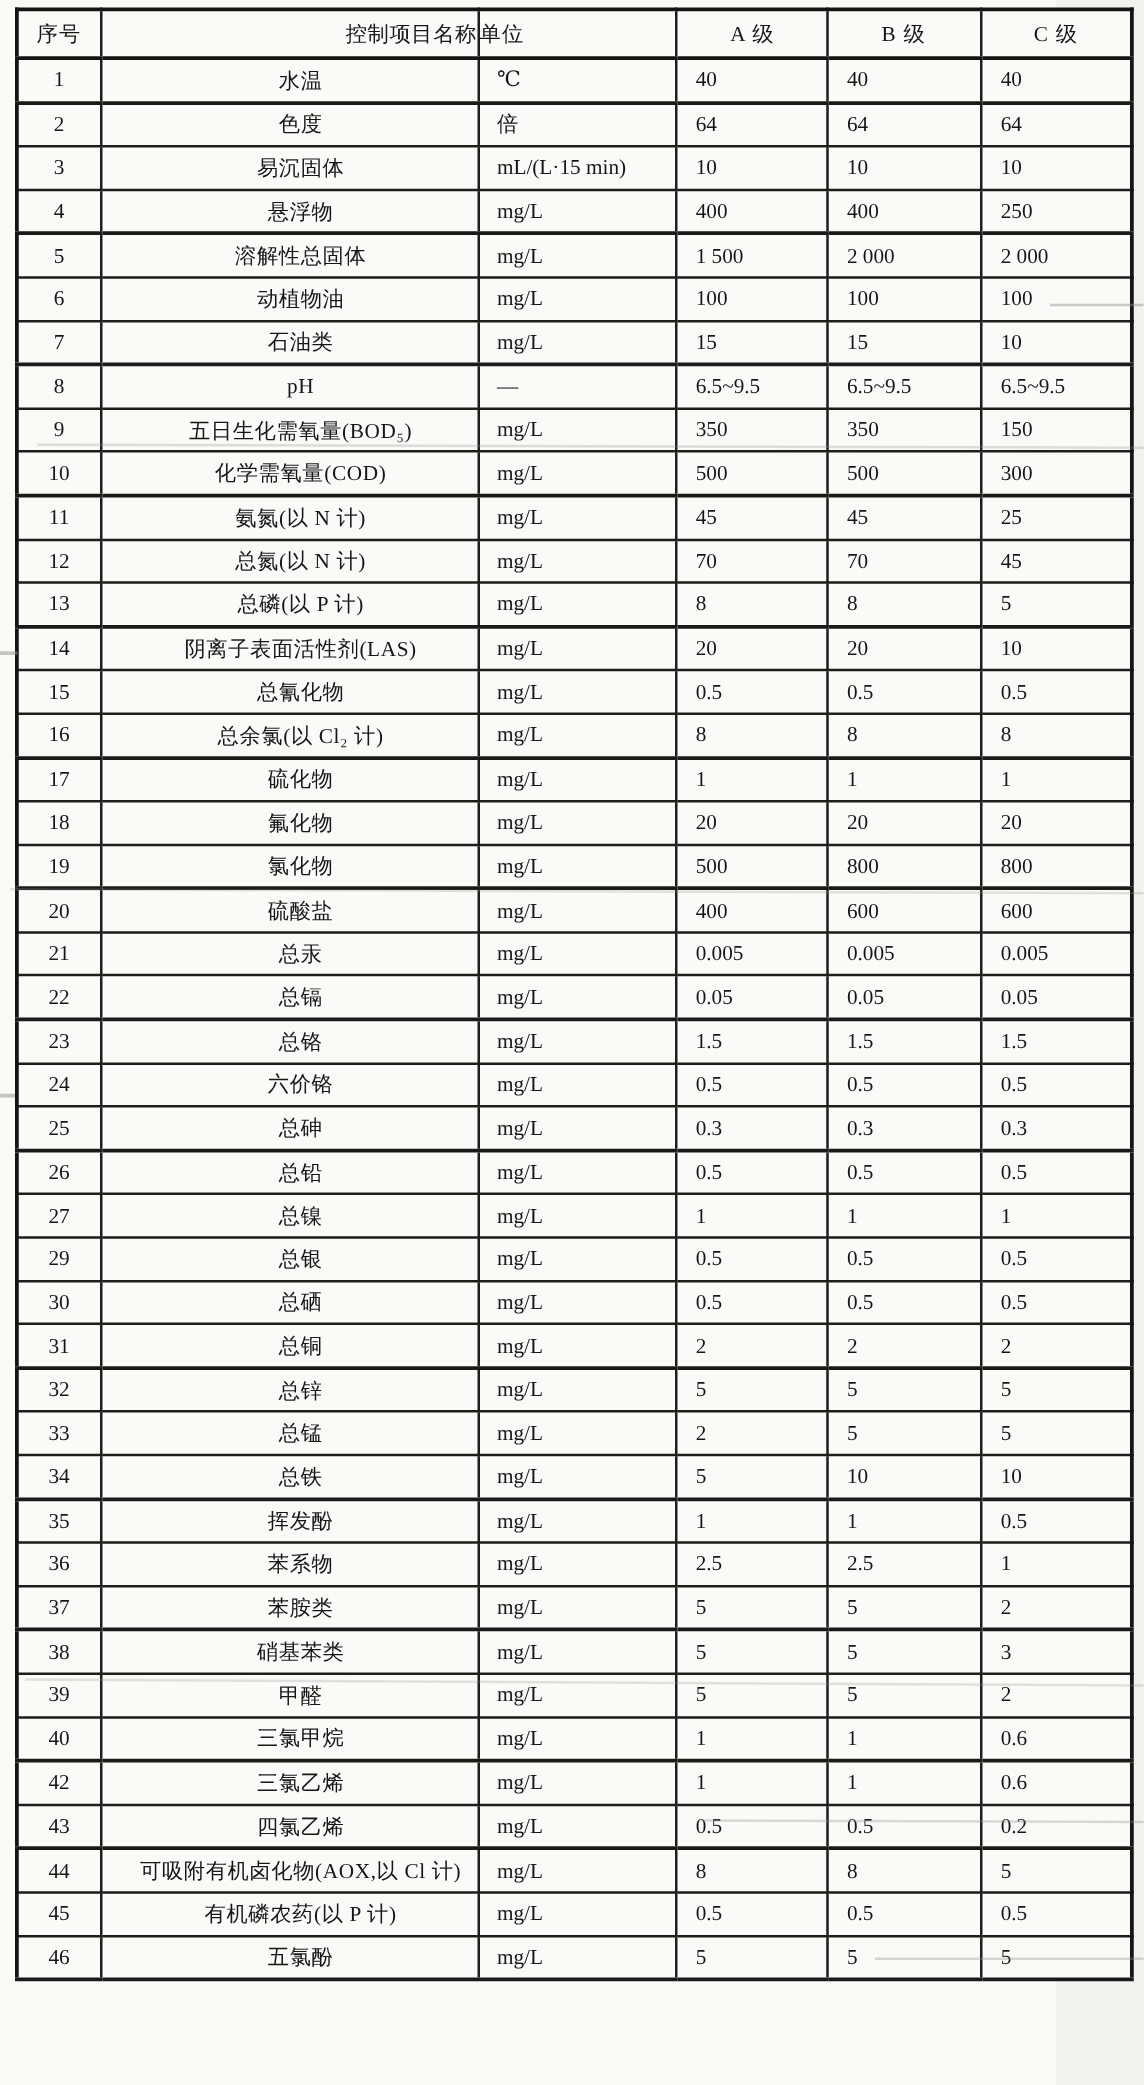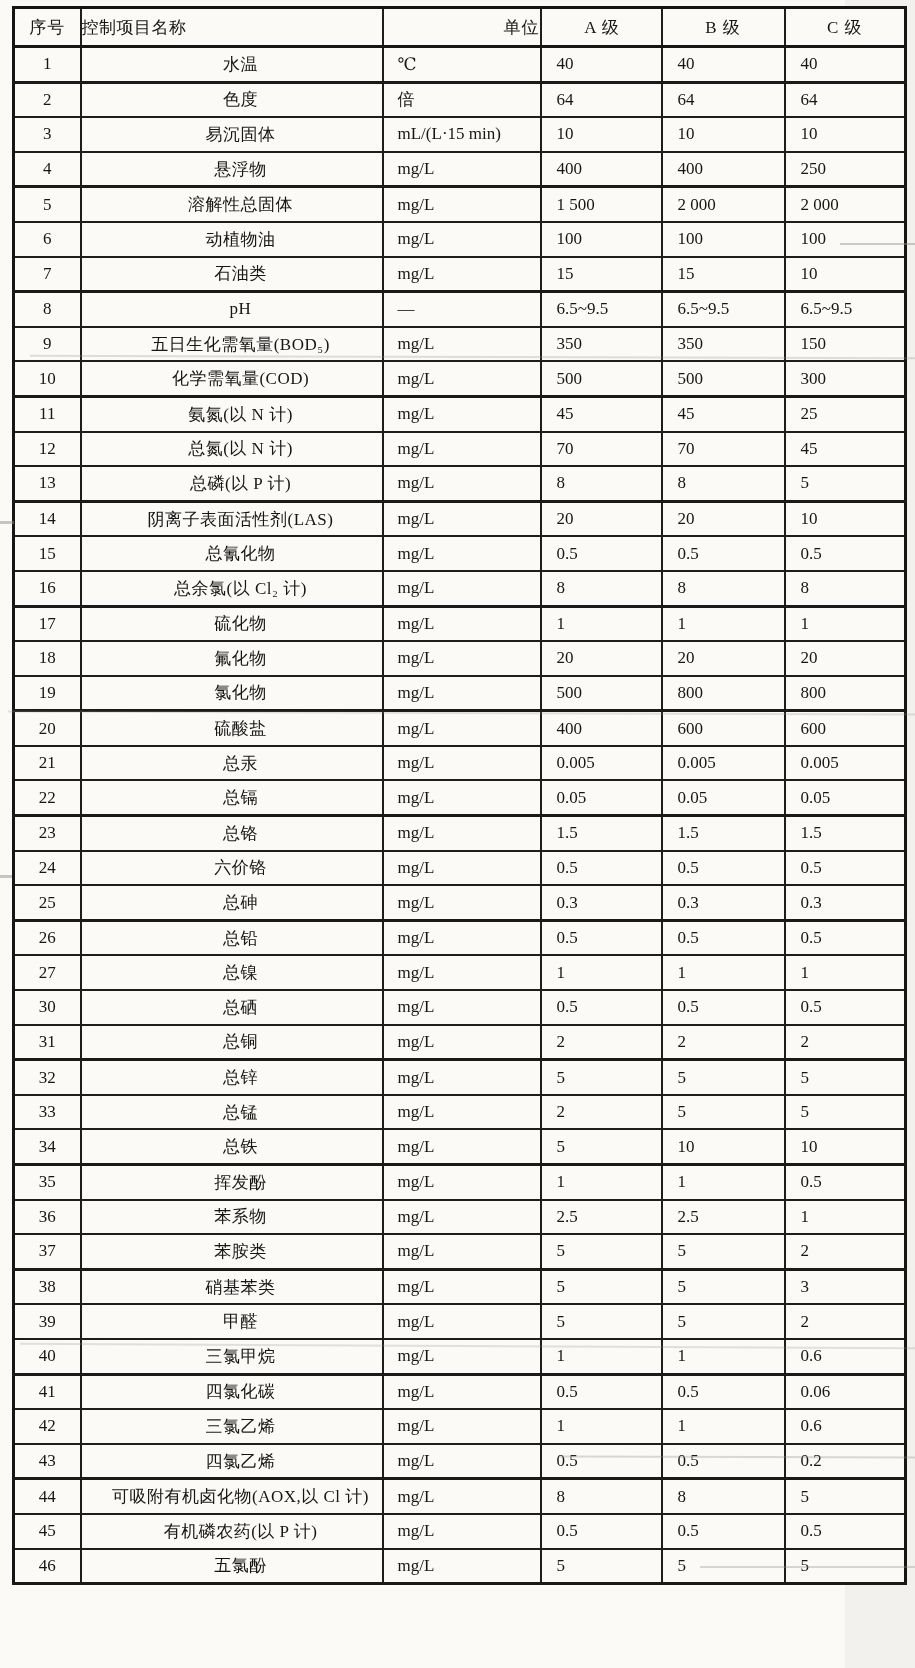--- a/index.html
+++ b/index.html
@@ -83,22 +83,22 @@
       <col style="width:67px">
       <col style="width:302px">
       <col style="width:158px">
       <col style="width:121px">
       <col style="width:123px">
       <col style="width:121px">
     </colgroup>
     <thead>
       <tr>
         <th class="col-no">序号</th>
-        <th class="col-name" style="text-align:left;padding-left:0">控制项目名称</th>
-        <th class="col-unit" style="text-align:right;padding-left:0">单位</th>
+        <th class="col-name" style="text-align:right;padding-left:0">控制项目名称</th>
+        <th class="col-unit" style="text-align:left;padding-left:0">单位</th>
         <th class="col-a" style="text-align:center;padding-left:2px">A 级</th>
         <th class="col-b" style="text-align:center;padding-left:0">B 级</th>
         <th class="col-c" style="text-align:center;padding-left:0">C 级</th>
       </tr>
     </thead>
     <tbody>
         <tr class="thick">
           <td class="col-no">1</td>
           <td class="col-name">水温</td>
           <td class="col-unit">℃</td>
@@ -308,20 +308,28 @@
         </tr>
         <tr>
           <td class="col-no">27</td>
           <td class="col-name">总镍</td>
           <td class="col-unit">mg/L</td>
           <td class="col-a">1</td>
           <td class="col-b">1</td>
           <td class="col-c">1</td>
         </tr>
         <tr>
+          <td class="col-no">29</td>
+          <td class="col-name">总银</td>
+          <td class="col-unit">mg/L</td>
+          <td class="col-a">0.5</td>
+          <td class="col-b">0.5</td>
+          <td class="col-c">0.5</td>
+        </tr>
+        <tr>
           <td class="col-no">30</td>
           <td class="col-name">总硒</td>
           <td class="col-unit">mg/L</td>
           <td class="col-a">0.5</td>
           <td class="col-b">0.5</td>
           <td class="col-c">0.5</td>
         </tr>
         <tr class="thick">
           <td class="col-no">31</td>
           <td class="col-name">总铜</td>
@@ -394,28 +402,20 @@
           <td class="col-b">5</td>
           <td class="col-c">2</td>
         </tr>
         <tr class="thick">
           <td class="col-no">40</td>
           <td class="col-name">三氯甲烷</td>
           <td class="col-unit">mg/L</td>
           <td class="col-a">1</td>
           <td class="col-b">1</td>
           <td class="col-c">0.6</td>
-        </tr>
-        <tr>
-          <td class="col-no">41</td>
-          <td class="col-name">四氯化碳</td>
-          <td class="col-unit">mg/L</td>
-          <td class="col-a">0.5</td>
-          <td class="col-b">0.5</td>
-          <td class="col-c">0.06</td>
         </tr>
         <tr>
           <td class="col-no">42</td>
           <td class="col-name">三氯乙烯</td>
           <td class="col-unit">mg/L</td>
           <td class="col-a">1</td>
           <td class="col-b">1</td>
           <td class="col-c">0.6</td>
         </tr>
         <tr class="thick">

